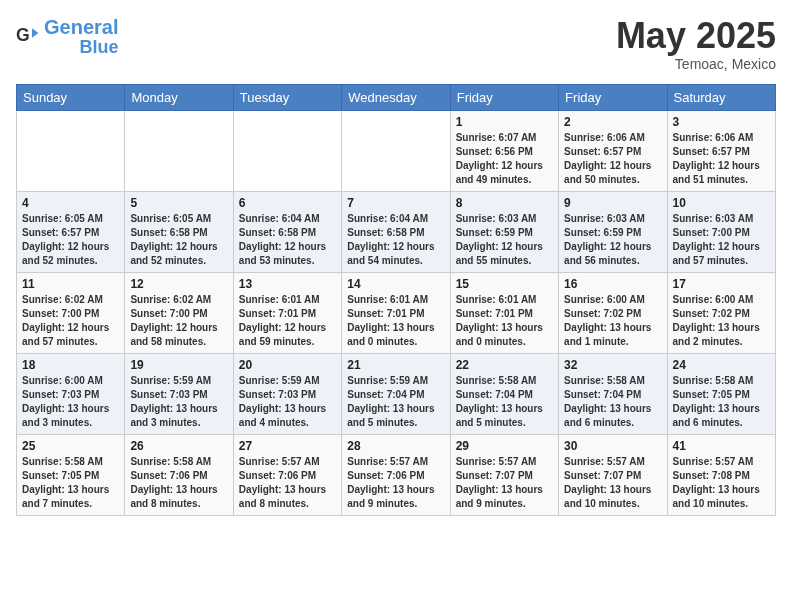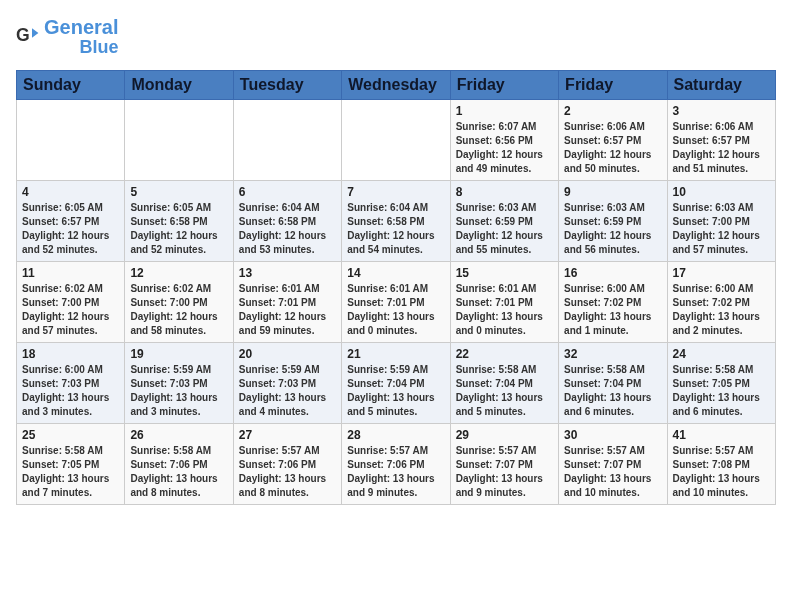--- a/index.html
+++ b/index.html
@@ -48,25 +48,25 @@
       font-size: 14px;
       color: #555;
     }
     table {
       width: 100%;
       border-collapse: collapse;
       font-size: 10.5px;
     }
     thead tr th {
       background: #4a7fc1;
-      color: #0f172a;
-      font-weight: bold;
+      color: #ffffff;
+      font-weight: normal;
       padding: 5px 6px;
       text-align: left;
-      font-size: 16px;
+      font-size: 13px;
       border: 1px solid #3a6ab0;
     }
     tbody tr td {
       border: 1px solid #ccc;
       padding: 4px 5px;
       vertical-align: top;
       width: 108px;
       min-height: 70px;
       height: 78px;
       background: #fff;
@@ -100,20 +100,24 @@
   <div class="logo">
     <svg class="logo-icon" viewBox="0 0 30 30" xmlns="http://www.w3.org/2000/svg">
       <text y="20" font-size="22" font-family="Arial" font-weight="bold" fill="#333">G</text>
       <polygon points="20,4 28,10 20,16" fill="#4a90d9"></polygon>
     </svg>
     <div class="logo-text">
       <div><span>General</span></div>
       <div style="color:#4a90d9;font-size:18px;font-weight:bold;">Blue</div>
     </div>
   </div>
+  <div class="title-block">
+    <div class="month-title">May 2025</div>
+    <div class="location">Temoac, Mexico</div>
+  </div>
 </div>
 
 <table>
   <thead>
     <tr>
     <th>Sunday</th>
         <th>Monday</th>
         <th>Tuesday</th>
         <th>Wednesday</th>
         <th>Friday</th>

